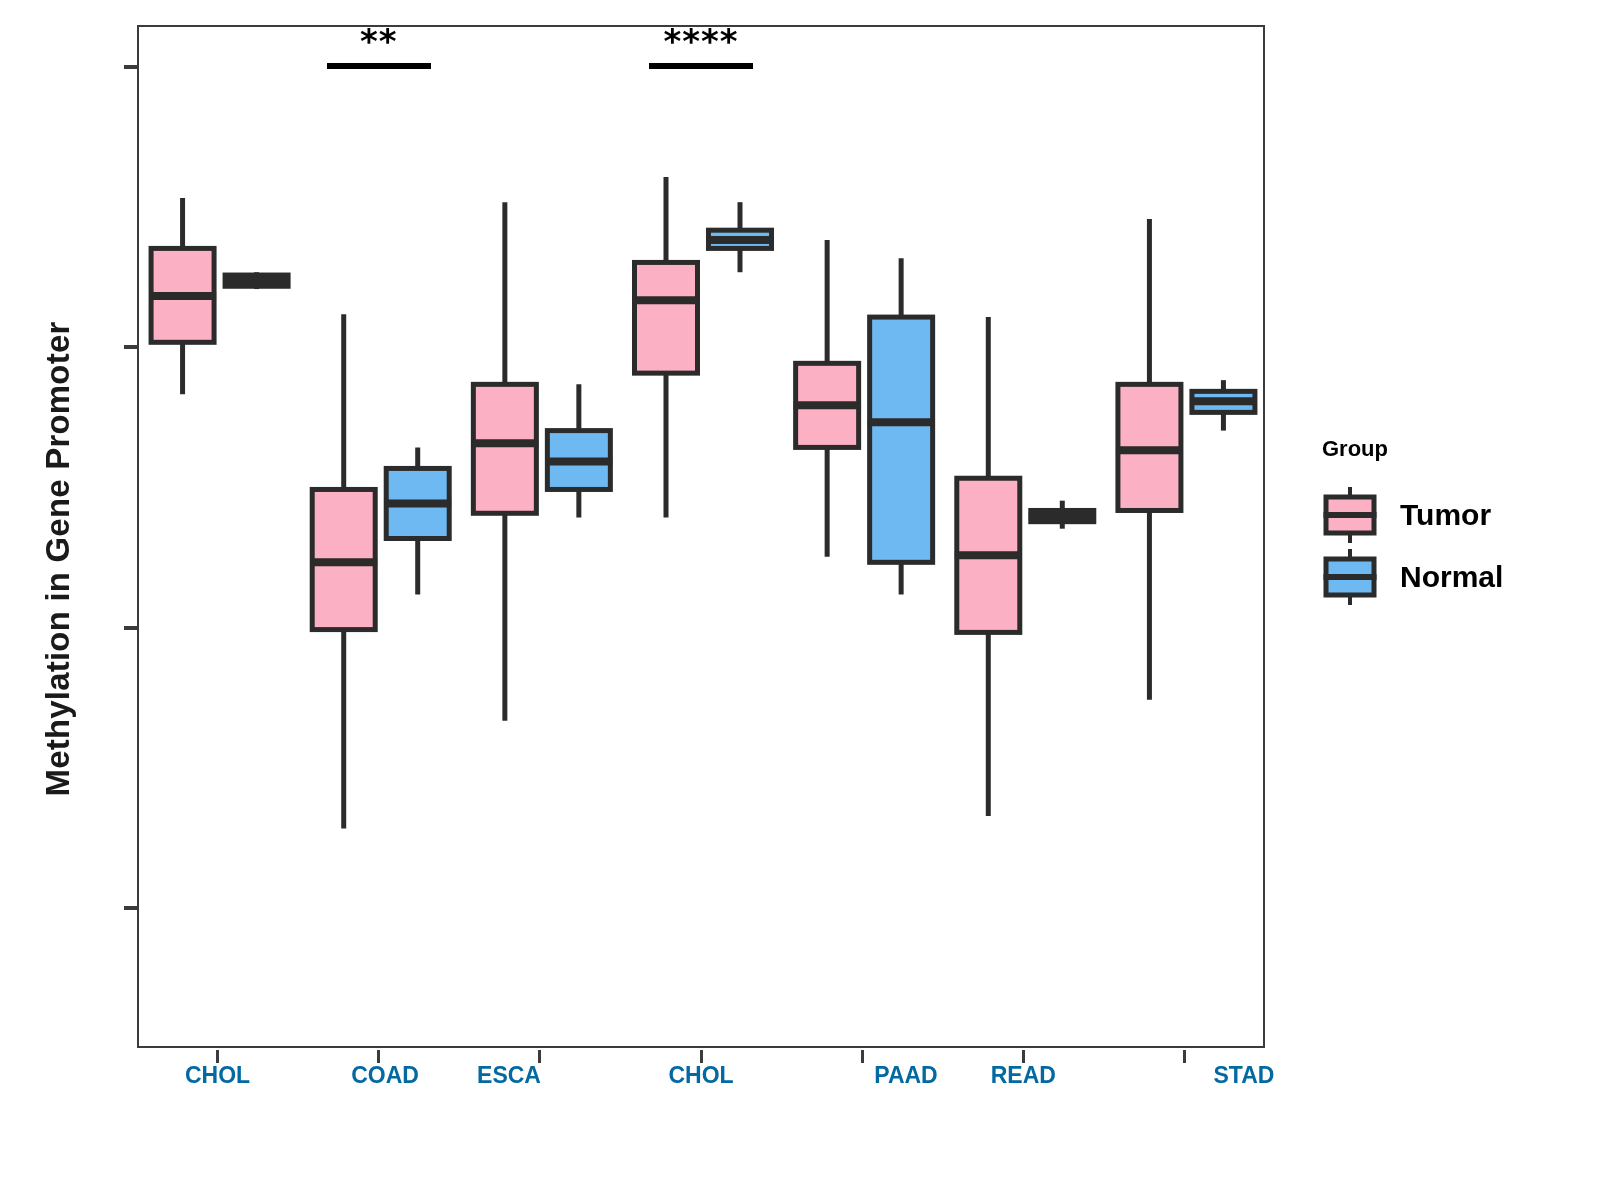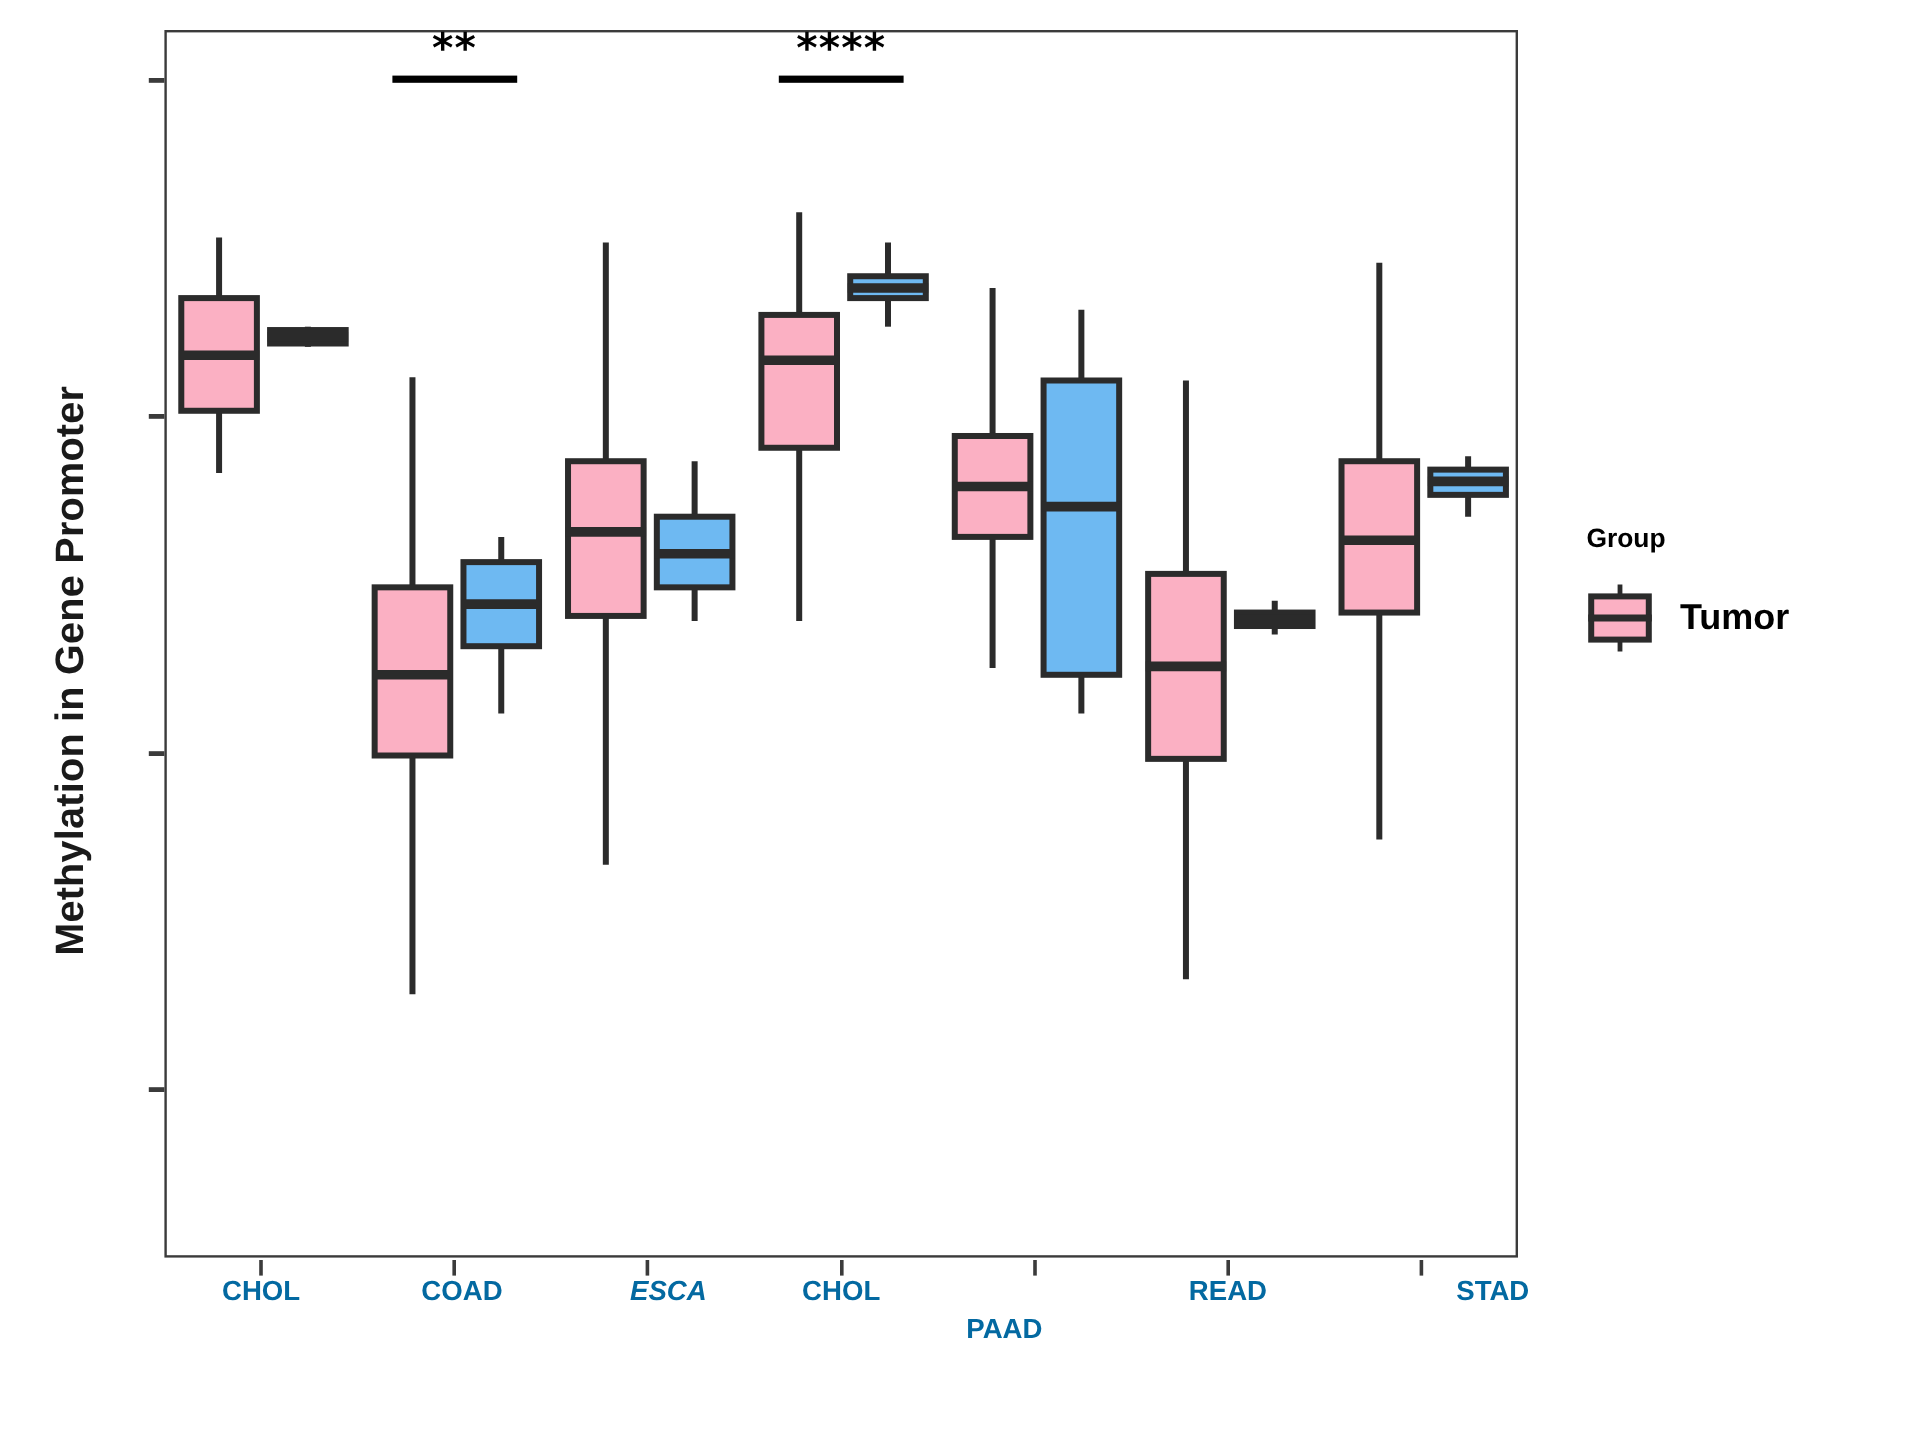--- a/index.html
+++ b/index.html
@@ -207,25 +207,25 @@
 
   <div id="tick-layer">
       <div class="y-tick-mark" style="left: 124px; top: 65.0411px;"></div>
       <div class="y-tick-mark" style="left: 124px; top: 345.315px;"></div>
       <div class="y-tick-mark" style="left: 124px; top: 625.589px;"></div>
       <div class="y-tick-mark" style="left: 124px; top: 905.863px;"></div>
       <div class="x-tick-label" style="left: 217.571px;">CHOL</div>
       <div class="x-tick-mark" style="left: 216.071px;"></div>
       <div class="x-tick-label" style="left: 385px;">COAD</div>
       <div class="x-tick-mark" style="left: 377.214px;"></div>
-      <div class="x-tick-label" style="left: 557px; font-style: italic;">ESCA</div>
+      <div class="x-tick-label" style="left: 509px;">ESCA</div>
       <div class="x-tick-mark" style="left: 538.357px;"></div>
       <div class="x-tick-label" style="left: 701px;">CHOL</div>
       <div class="x-tick-mark" style="left: 699.5px;"></div>
-      <div class="x-tick-label" style="left: 837px; margin-top: 32px;">PAAD</div>
+      <div class="x-tick-label" style="left: 906px;">PAAD</div>
       <div class="x-tick-mark" style="left: 860.643px;"></div>
       <div class="x-tick-label" style="left: 1023.29px;">READ</div>
       <div class="x-tick-mark" style="left: 1021.79px;"></div>
       <div class="x-tick-label" style="left: 1184.43px; text-align: right;">STAD</div>
       <div class="x-tick-mark" style="left: 1182.93px;"></div>
     </div>
 
   <div id="annotation-layer">
       <div class="sig-bar" style="left: 326.714px; top: 62.837px; width: 104px;"></div>
       <div class="sig-star" style="left: 378.714px; top: 20.837px;">**</div>
@@ -237,16 +237,24 @@
     <div id="legend-title">Group</div>
     <div id="legend-items">
         <div class="legend-row">
           <div class="legend-key"><svg width="60" height="62" viewBox="0 0 60 62">
               <line x1="30" y1="3" x2="30" y2="59" stroke="#2b2b2b" stroke-width="4"></line>
               <rect x="6" y="13" width="48" height="36" fill="#FBB0C3" stroke="#2b2b2b" stroke-width="5"></rect>
               <line x1="3.5" y1="31" x2="56.5" y2="31" stroke="#2b2b2b" stroke-width="6"></line>
             </svg></div>
           <div class="legend-label">Tumor</div>
         </div>
+        <div class="legend-row">
+          <div class="legend-key"><svg width="60" height="62" viewBox="0 0 60 62">
+              <line x1="30" y1="3" x2="30" y2="59" stroke="#2b2b2b" stroke-width="4"></line>
+              <rect x="6" y="13" width="48" height="36" fill="#6EB9F2" stroke="#2b2b2b" stroke-width="5"></rect>
+              <line x1="3.5" y1="31" x2="56.5" y2="31" stroke="#2b2b2b" stroke-width="6"></line>
+            </svg></div>
+          <div class="legend-label">Normal</div>
+        </div>
       </div>
   </div>
 
 </div>
 
 </body></html>

